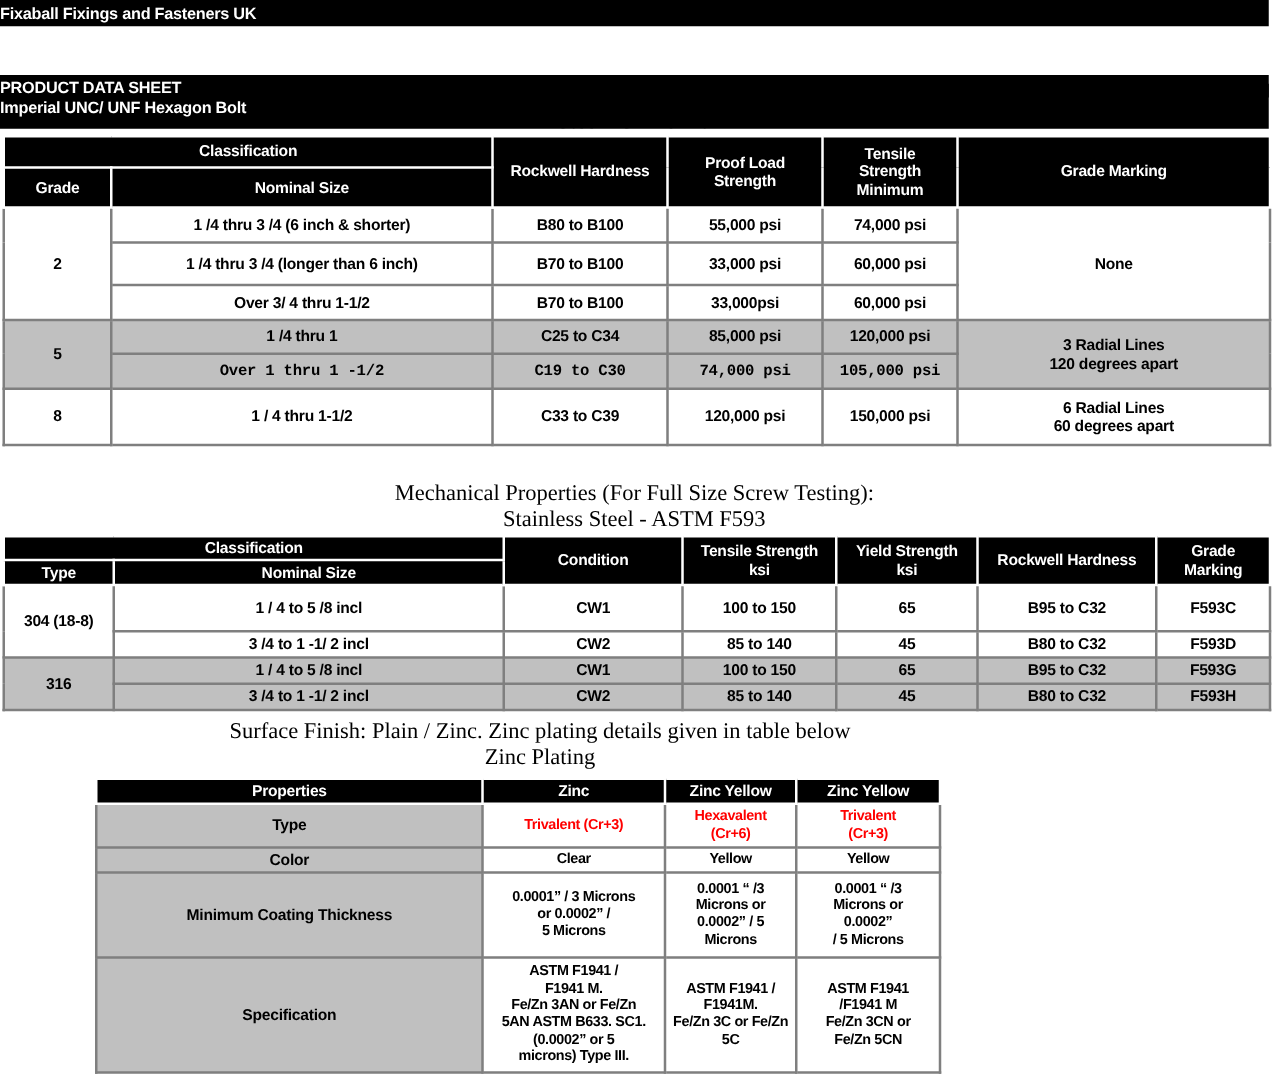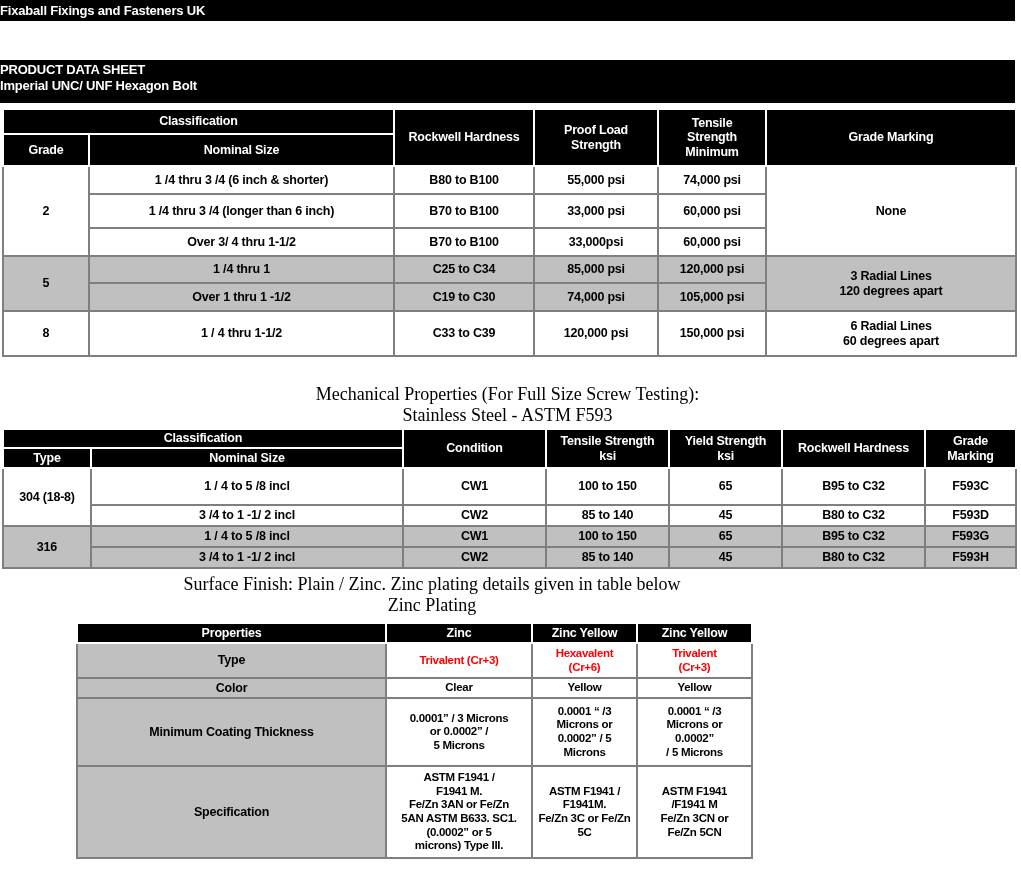--- a/index.html
+++ b/index.html
@@ -94,21 +94,21 @@
     </tr>
     <tr style="height:27px;">
       <td class="sh" rowspan="2">5</td>
       <td class="sh">1 /4 thru 1</td>
       <td class="sh">C25 to C34</td>
       <td class="sh">85,000 psi</td>
       <td class="sh">120,000 psi</td>
       <td class="sh" rowspan="2">3 Radial Lines
 120 degrees apart</td>
     </tr>
-    <tr style="height:28px;">
+    <tr style="height:28px;font-family:Liberation Mono, monospace;">
       <td class="sh">Over 1 thru 1 -1/2</td>
       <td class="sh">C19 to C30</td>
       <td class="sh">74,000 psi</td>
       <td class="sh">105,000 psi</td>
     </tr>
     <tr style="height:45px;">
       <td>8</td>
       <td>1 / 4 thru 1-1/2</td>
       <td>C33 to C39</td>
       <td>120,000 psi</td>

